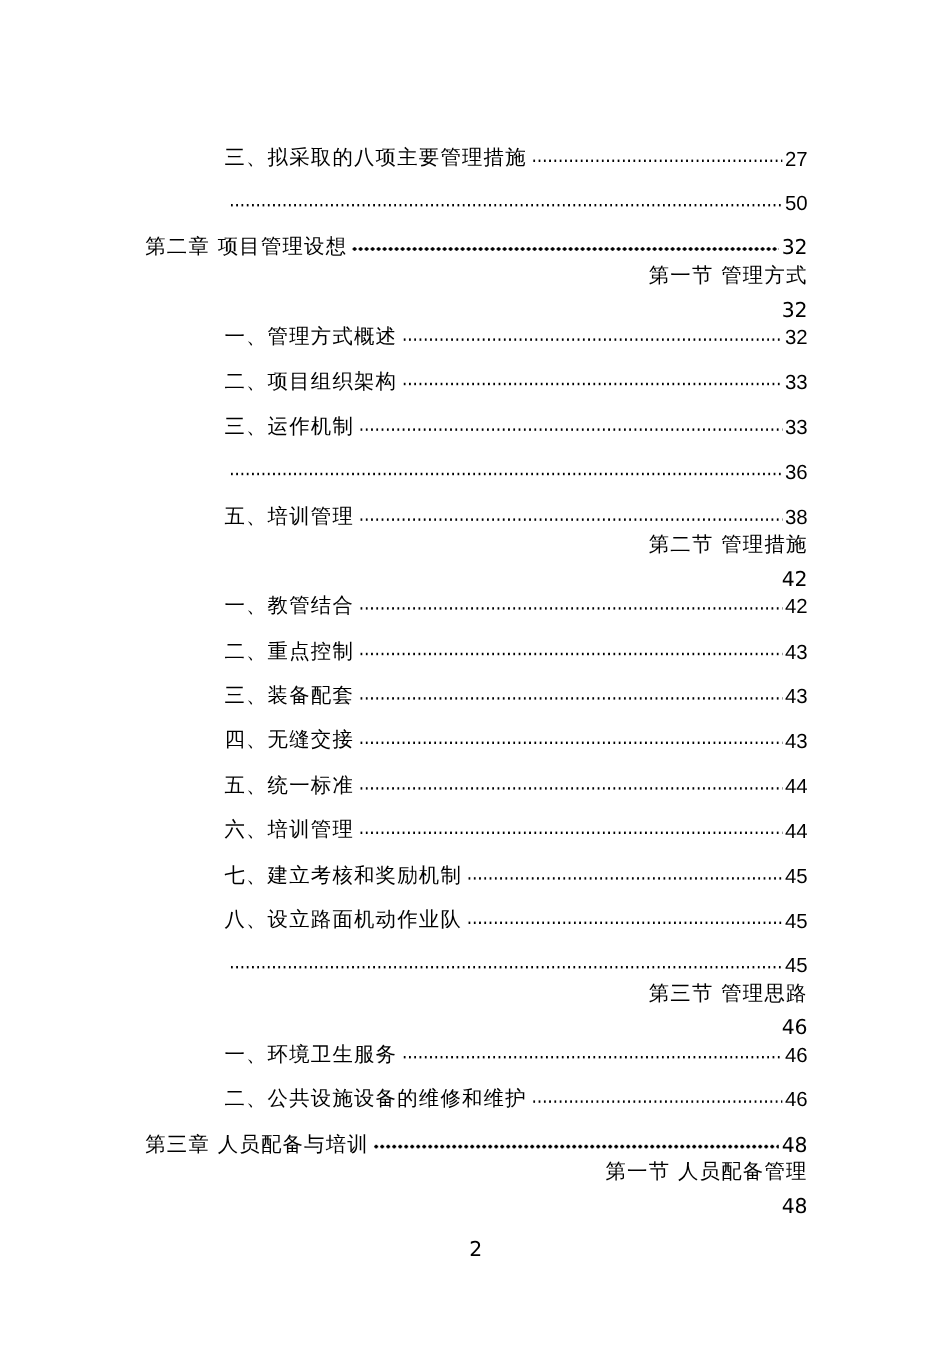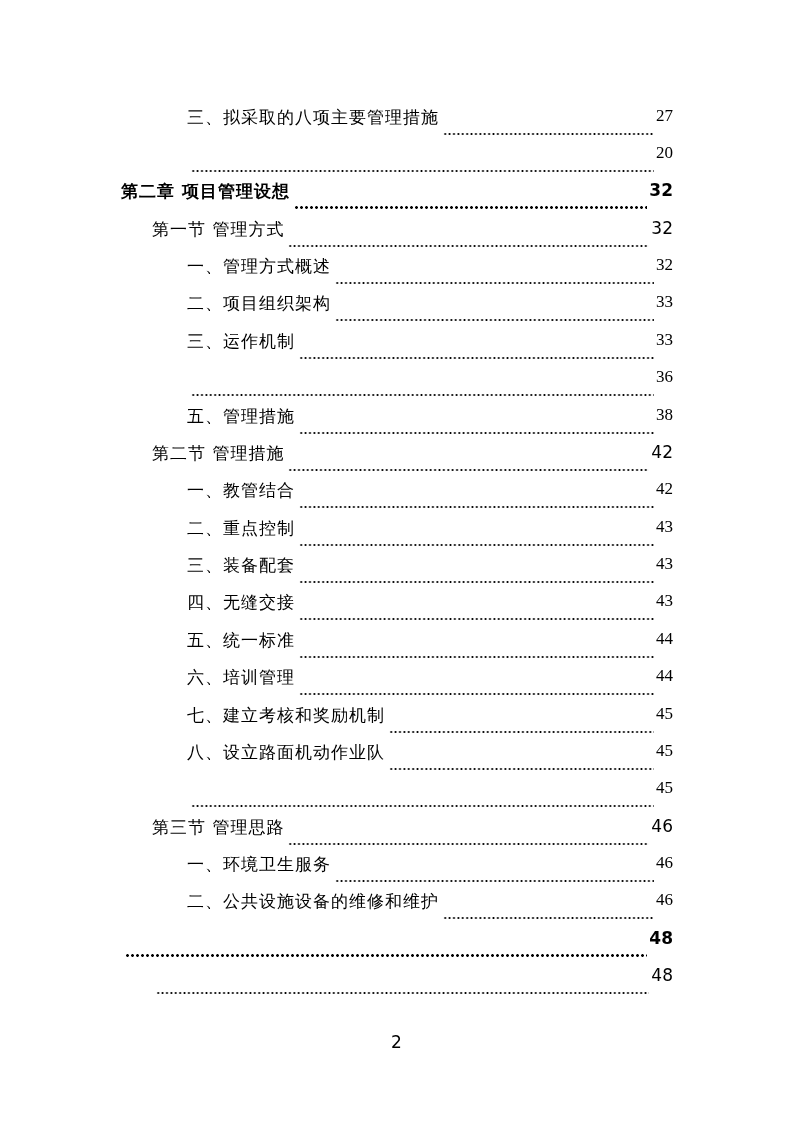--- a/index.html
+++ b/index.html
@@ -1,46 +1,46 @@
 <!DOCTYPE html>
 <html><head>
   <meta charset="utf-8">
   <style>
     html, body { margin: 0; padding: 0; background: #ffffff; }
     body { width: 793px; height: 1122px; position: relative; overflow: hidden; color: #000; }
     .toc { position: absolute; left: 0; top: 100px; width: 793px; }
     .row {
       position: absolute;
       display: flex;
-      align-items: flex-start;
+      align-items: flex-end;
       height: 37px;
       font-family: "DejaVu Serif", "Liberation Serif", serif;
       font-size: 17px;
       right: 120px;
     }
-    .row.chapter { left: 121px; font-family: "DejaVu Sans", "Liberation Sans", sans-serif; font-weight: bold; font-size: 17px; }
-    .row.section { left: 152px; }
+    .row.chapter { left: 121px; font-family: "DejaVu Sans", "Liberation Sans", sans-serif; font-weight: normal; font-size: 17px; }
+    .row.section { left: 152px; flex-direction: column; }
     .row.item { left: 187px; }
     .label { white-space: nowrap; letter-spacing: 1px; }
     .leader {
       flex: 1;
       margin: 0 2px 0 4px;
       height: 2px;
       align-self: flex-end;
       margin-bottom: 8px;
       background-image: radial-gradient(circle, #000 0.9px, transparent 1.1px);
       background-size: 4.4px 2px;
       background-repeat: repeat-x;
     }
     .row.chapter .leader {
       height: 3px;
       background-image: radial-gradient(circle, #000 1.3px, transparent 1.5px);
       background-size: 5px 3px;
     }
-    .page { white-space: nowrap; font-family: Liberation Serif, serif; }
+    .page { white-space: nowrap; font-family: Liberation Sans, sans-serif; }
     .row.section .page, .row.chapter .page { font-family: "DejaVu Sans", sans-serif; }
     .page-number {
       position: absolute;
       left: 0; width: 793px;
       top: 1032px;
       text-align: center;
       font-family: "DejaVu Sans", sans-serif;
       font-size: 17px;
     }
   </style>
@@ -48,21 +48,21 @@
 <body>
 
 <div class="toc">
   <div class="row item" style="top:6px">
       <span class="label">三、拟采取的八项主要管理措施</span>
       <span class="leader"></span>
       <span class="page">27</span>
     </div>
   <div class="row item" style="top:43px">
       <span class="leader"></span>
-      <span class="page">20</span>
+      <span class="page">50</span>
     </div>
   <div class="row chapter" style="top:80px">
       <span class="label">第二章  项目管理设想</span>
       <span class="leader"></span>
       <span class="page">32</span>
     </div>
   <div class="row section" style="top:118px">
       <span class="label">第一节  管理方式</span>
       <span class="leader"></span>
       <span class="page">32</span>
@@ -80,21 +80,21 @@
   <div class="row item" style="top:230px">
       <span class="label">三、运作机制</span>
       <span class="leader"></span>
       <span class="page">33</span>
     </div>
   <div class="row item" style="top:267px">
       <span class="leader"></span>
       <span class="page">36</span>
     </div>
   <div class="row item" style="top:305px">
-      <span class="label">五、管理措施</span>
+      <span class="label">五、培训管理</span>
       <span class="leader"></span>
       <span class="page">38</span>
     </div>
   <div class="row section" style="top:342px">
       <span class="label">第二节  管理措施</span>
       <span class="leader"></span>
       <span class="page">42</span>
     </div>
   <div class="row item" style="top:379px">
       <span class="label">一、教管结合</span>
@@ -149,22 +149,24 @@
       <span class="label">一、环境卫生服务</span>
       <span class="leader"></span>
       <span class="page">46</span>
     </div>
   <div class="row item" style="top:790px">
       <span class="label">二、公共设施设备的维修和维护</span>
       <span class="leader"></span>
       <span class="page">46</span>
     </div>
   <div class="row chapter" style="top:828px">
+      <span class="label">第三章  人员配备与培训</span>
       <span class="leader"></span>
       <span class="page">48</span>
     </div>
   <div class="row section" style="top:865px">
+      <span class="label">第一节  人员配备管理</span>
       <span class="leader"></span>
       <span class="page">48</span>
     </div>
 </div>
 
 <div class="page-number">2</div>
 
 </body></html>

